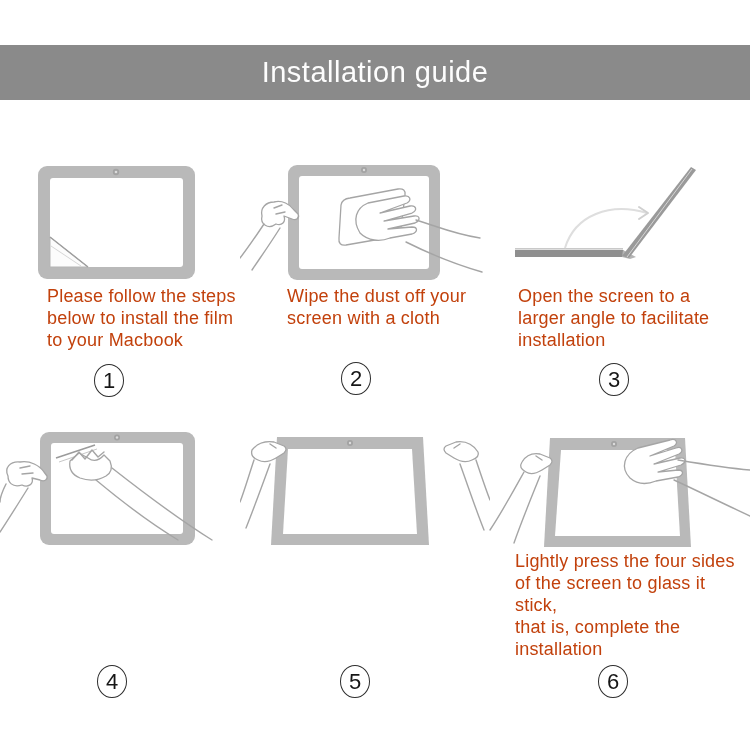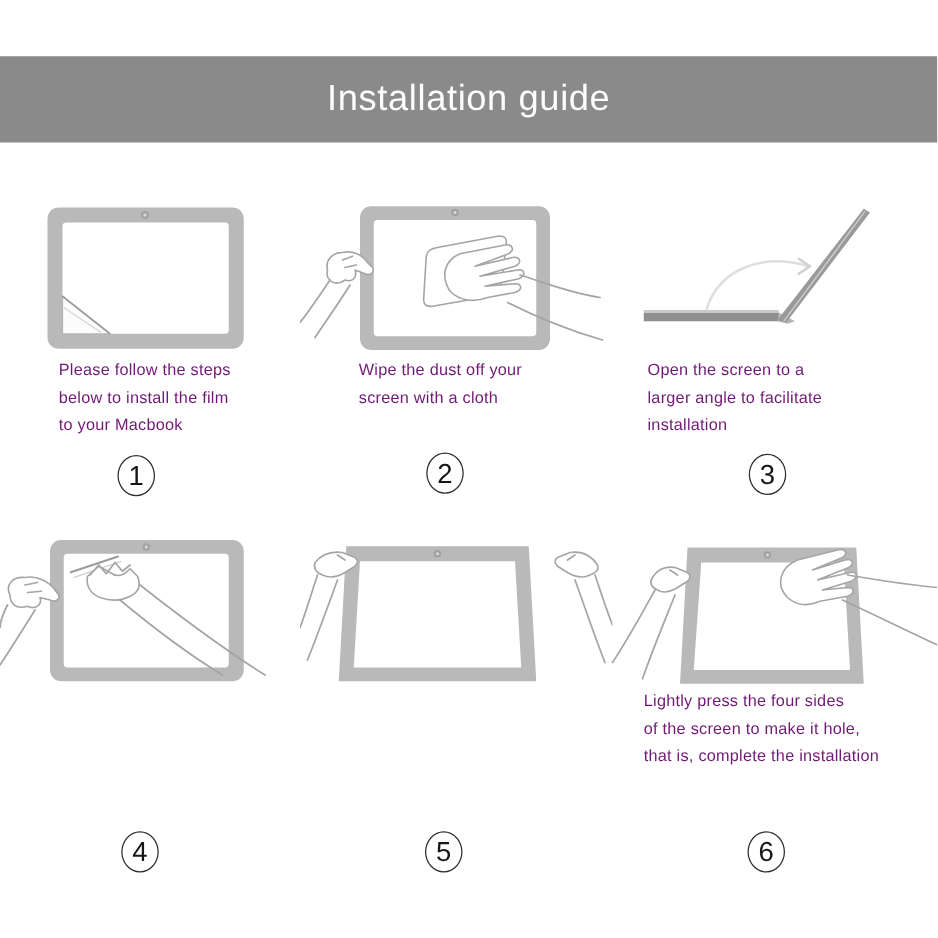--- a/index.html
+++ b/index.html
@@ -1,22 +1,22 @@
 <!DOCTYPE html>
 <html><head>
 <meta charset="utf-8">
 <style>
   html,body{margin:0;padding:0;background:#fff;}
   #page{position:relative;width:750px;height:750px;background:#ffffff;overflow:hidden;
         font-family:"Liberation Sans","DejaVu Sans",sans-serif;}
-  .header{position:absolute;left:0;top:45px;width:750px;height:69px;background:#8a8a8a;
+  .header{position:absolute;left:0;top:45px;width:750px;height:55px;background:#8a8a8a;
           display:flex;align-items:center;justify-content:center;}
   .header-title{color:#fdfdfd;font-size:29px;letter-spacing:0.5px;}
   .illus{position:absolute;}
-  .caption{position:absolute;font-size:13px;line-height:22px;color:#701a75;
+  .caption{position:absolute;font-size:18px;line-height:22px;color:#c2410c;
            white-space:pre-line;letter-spacing:0.2px;}
   .num{position:absolute;width:30px;height:33px;border:1.6px solid #2e2e2e;border-radius:50%;
        display:flex;align-items:center;justify-content:center;font-size:22px;color:#161616;
        background:#fff;box-sizing:border-box;}
   .ln{stroke:#a5a5a5;stroke-width:1.4;fill:none;stroke-linecap:round;stroke-linejoin:round;}
   .palm{stroke:#a5a5a5;stroke-width:1.3;fill:#ffffff;stroke-linejoin:round;}
 </style>
 </head>
 <body>
 
@@ -151,17 +151,17 @@
       <path class="ln" d="M36 44 C26 62 14 84 2 102"></path>
       <path class="ln" d="M52 48 C44 68 34 92 26 115"></path>
     </g>
     <g>
       <path class="palm" d="M142 50 C132 40 136 26 150 20 L182 12 C188 10 191 15 186 18 L162 28 L188 20 C194 18 196 23 191 26 L166 36 L192 30 C198 29 199 34 193 37 L170 44 L190 42 C196 42 196 47 190 49 L168 53 C158 57 150 57 142 50 Z"></path>
       <path class="ln" d="M190 32 C214 36 238 40 262 42"></path>
       <path class="ln" d="M186 52 C212 64 236 76 262 88"></path>
     </g>
   </svg>
   <div class="caption" style="left:515px;top:550px">Lightly press the four sides
-of the screen to make it hole,
+of the screen to glass it stick,
 that is, complete the installation</div>
   <div class="num" style="left:598px;top:665px">6</div>
 
 </div>
 
 </body></html>

